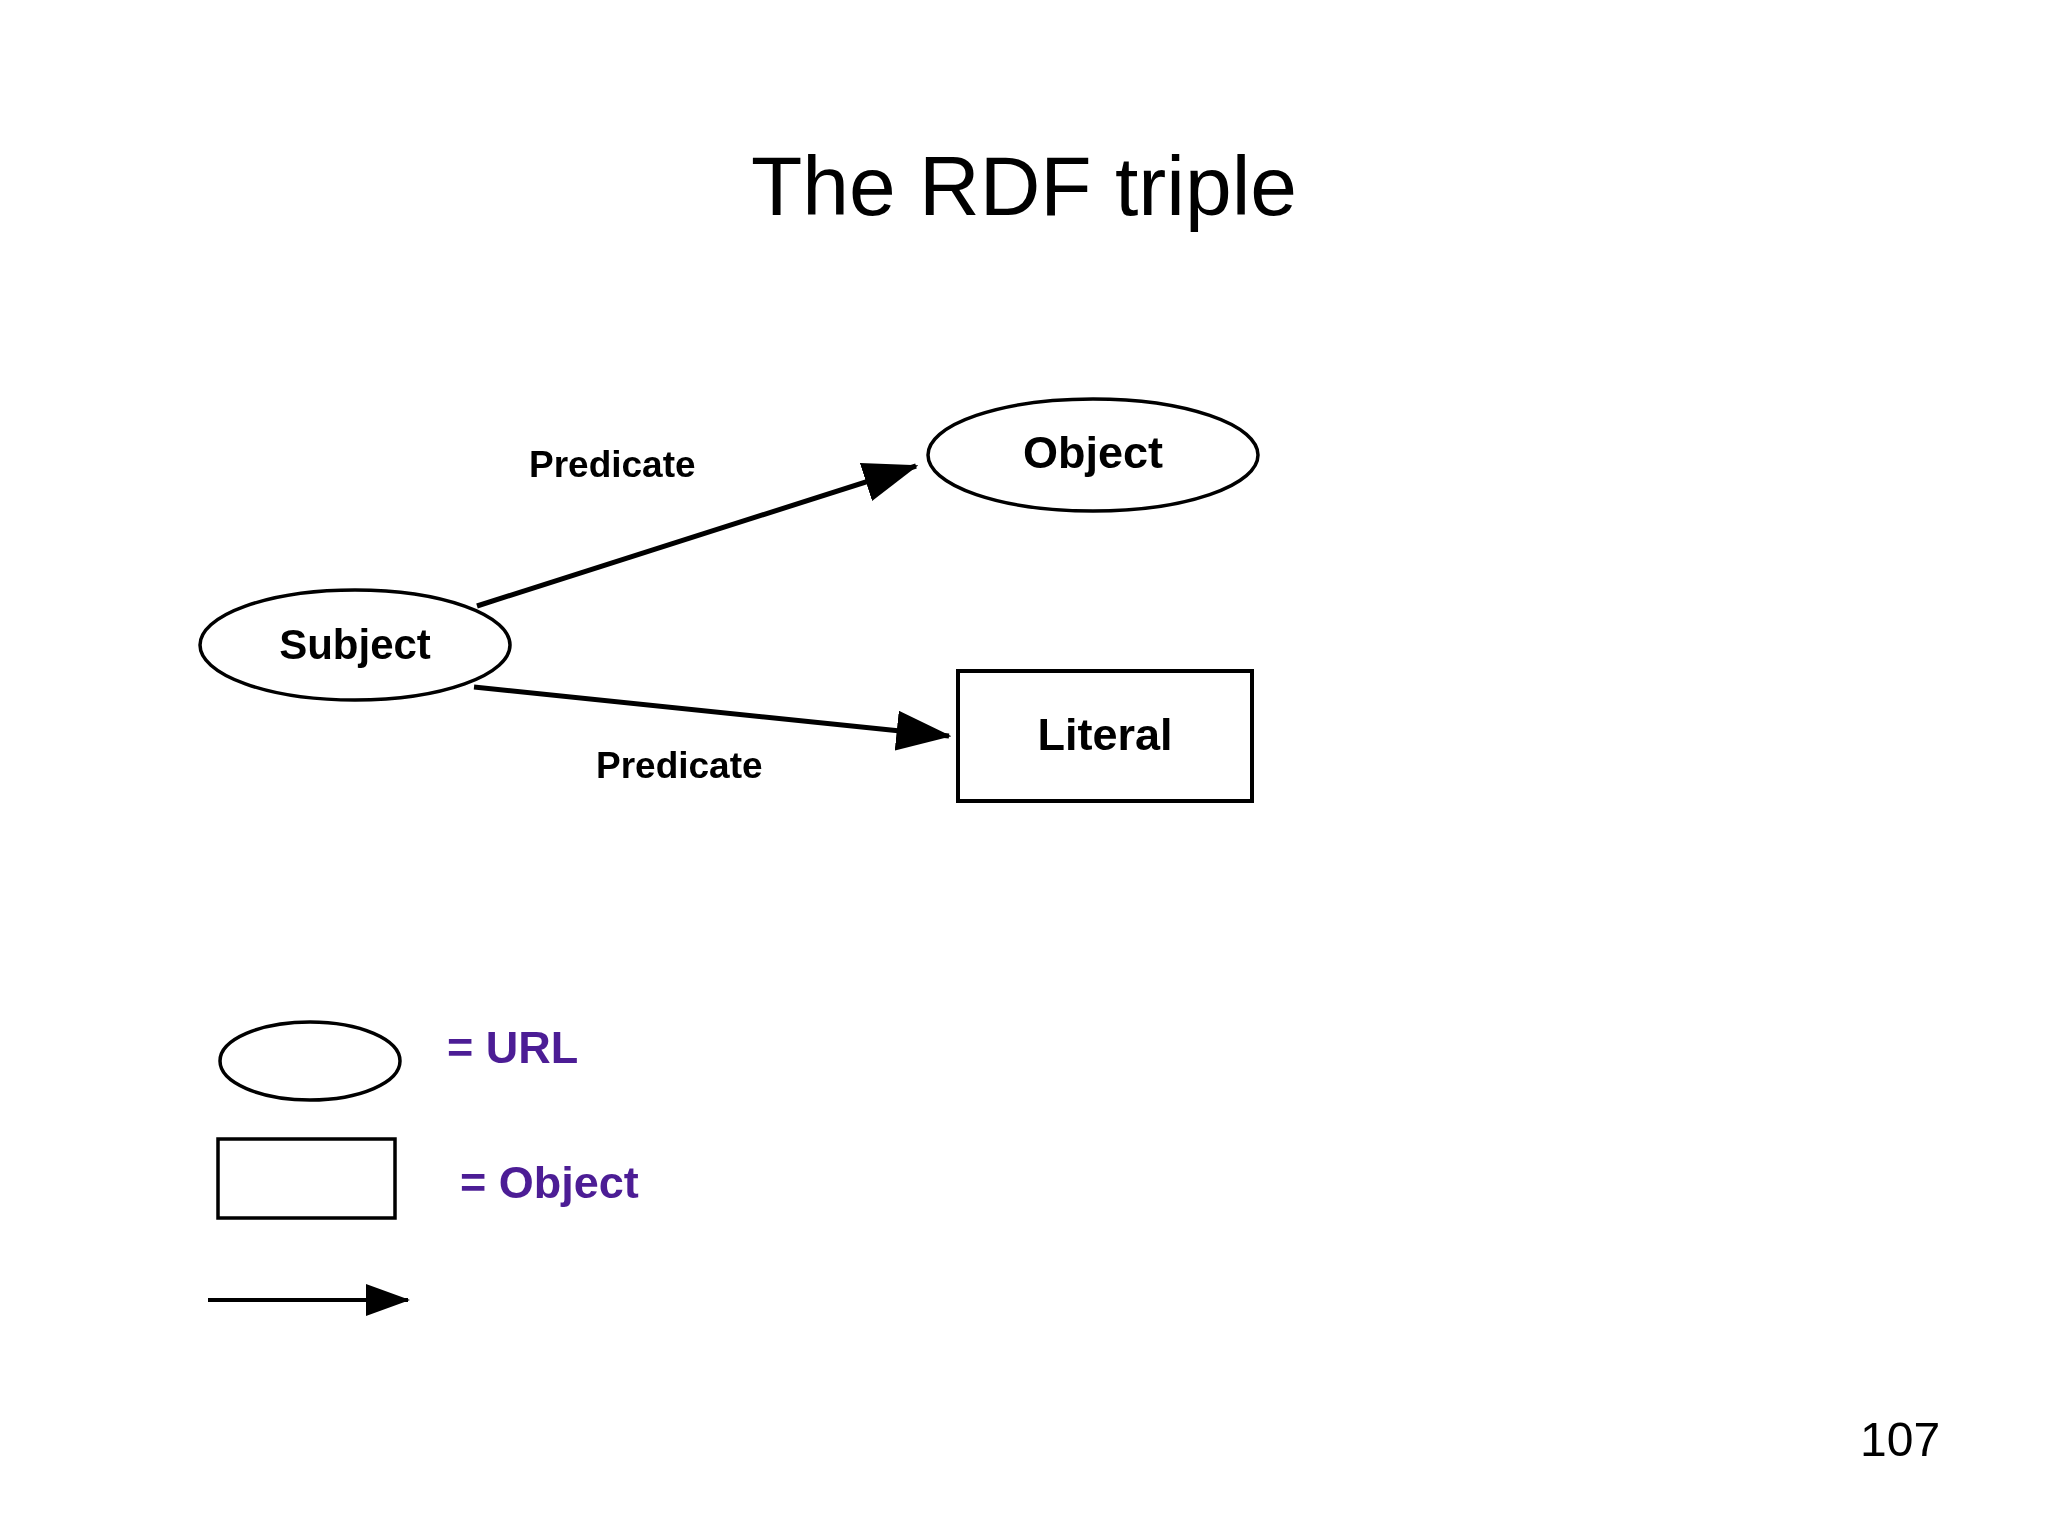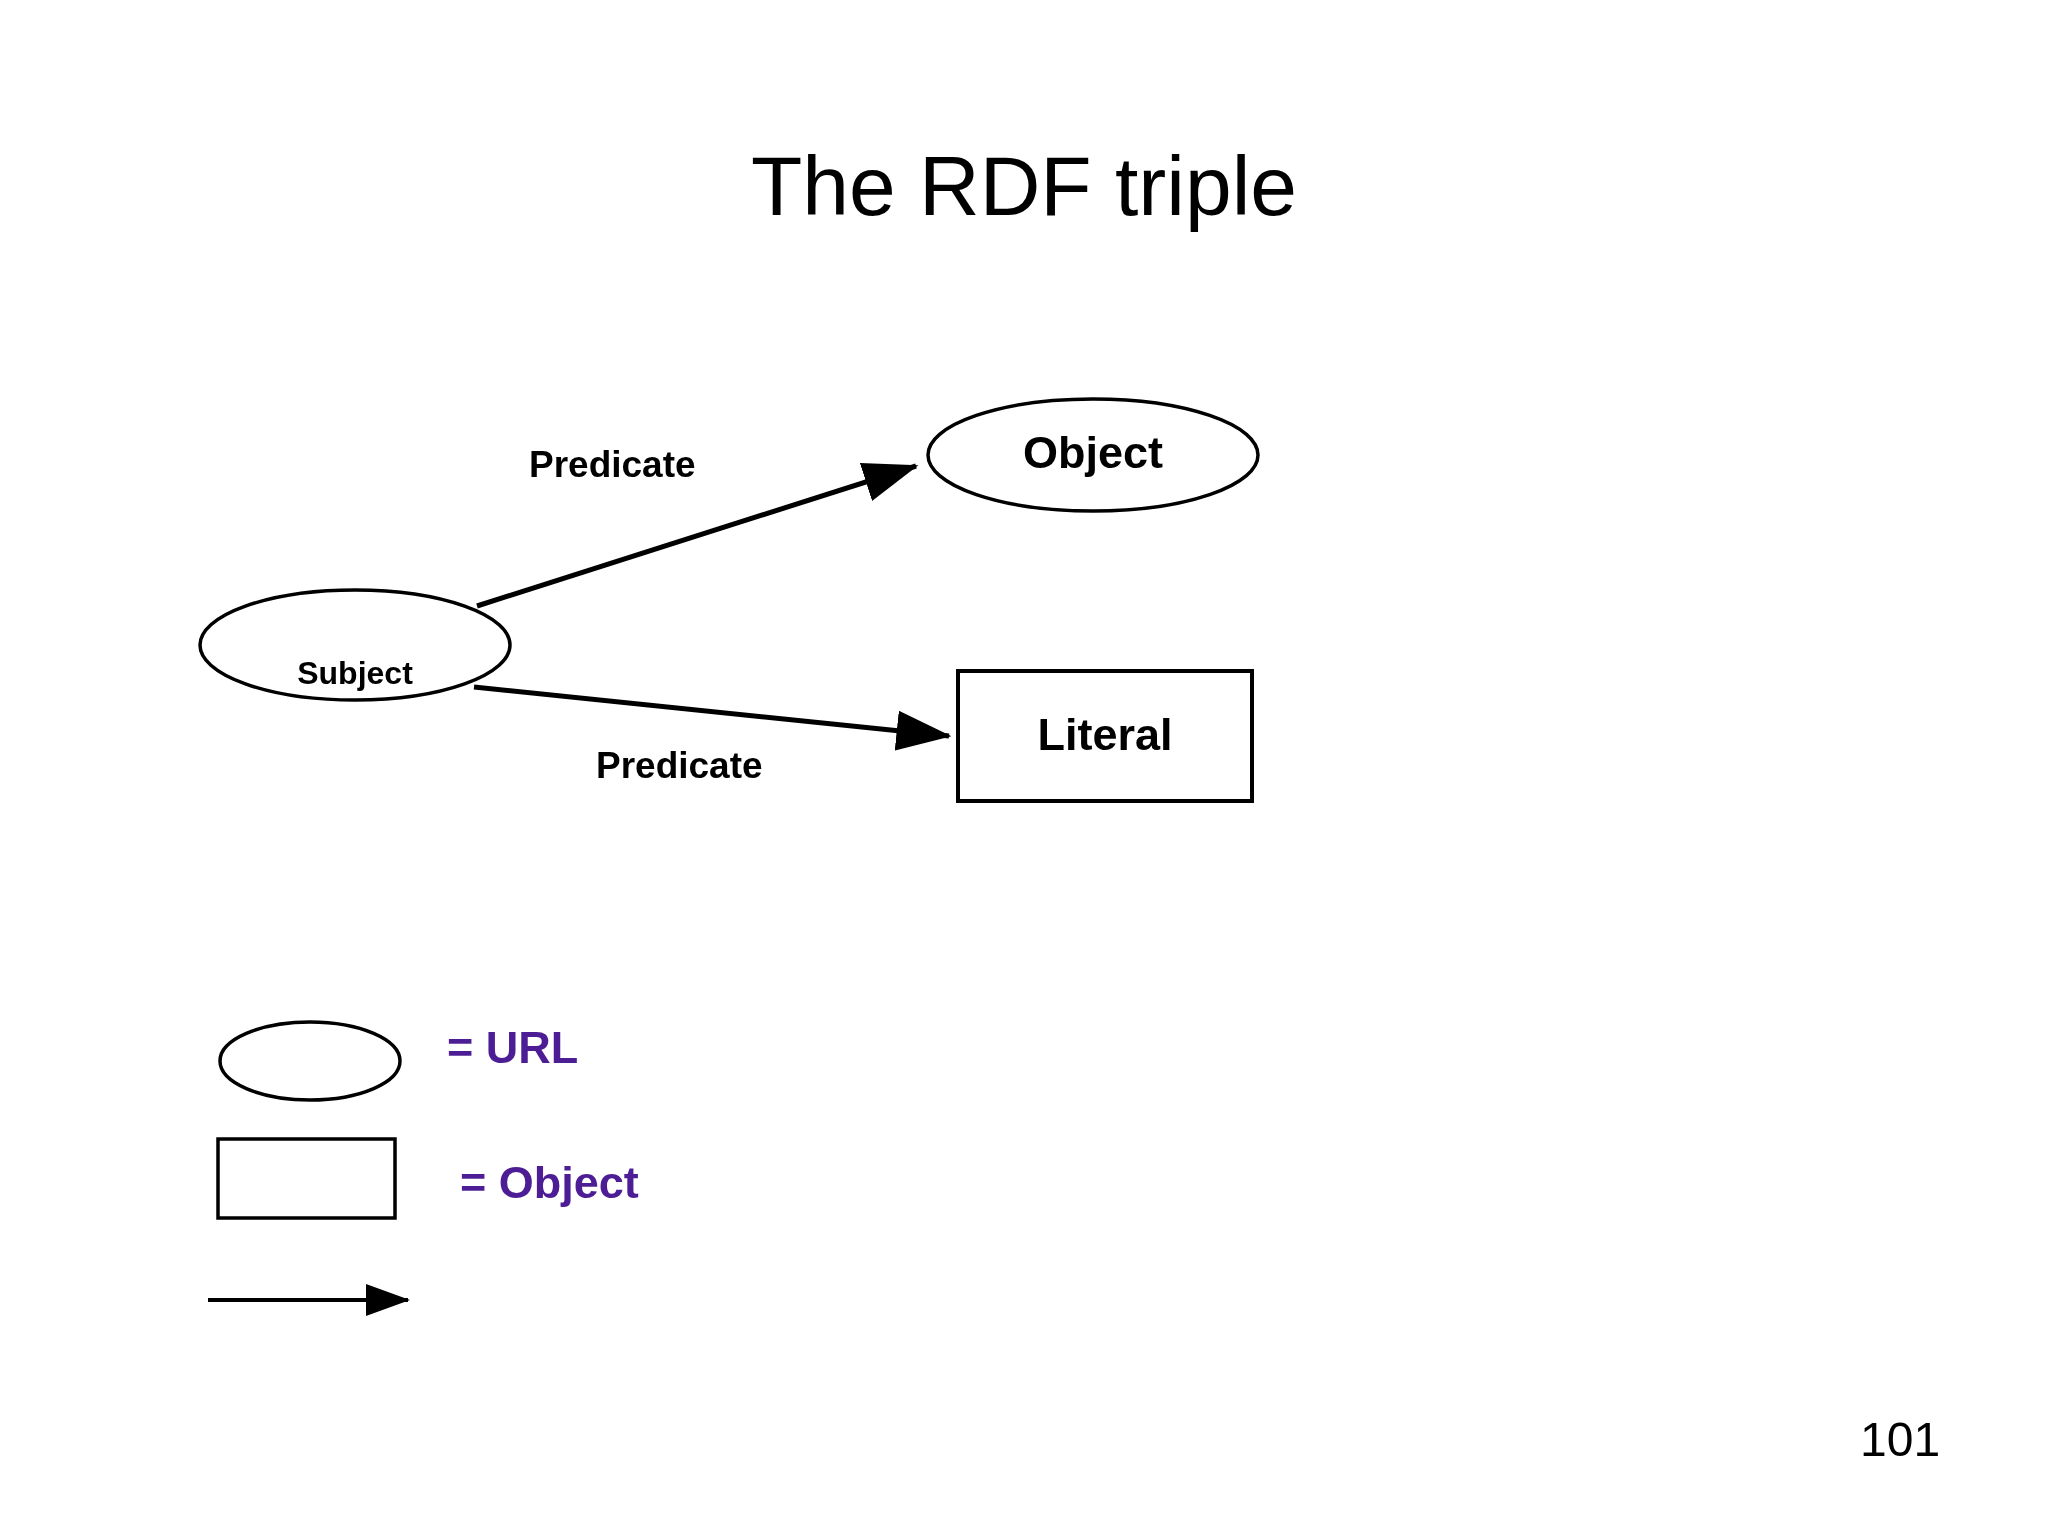--- a/index.html
+++ b/index.html
@@ -63,23 +63,22 @@
     left: 928px;
     top: 425px;
     width: 330px;
     font-size: 45px;
     line-height: 56px;
   }
   .node-label--subject {
     left: 200px;
     top: 617px;
     width: 310px;
-    font-size: 32px;
+    font-size: 42px;
     line-height: 56px;
-    margin-top: 28px;
   }
   .node-label--literal {
     left: 958px;
     top: 707px;
     width: 294px;
     font-size: 45px;
     line-height: 56px;
   }
 
   
@@ -170,15 +169,15 @@
 
   <div class="edge-label edge-label--top">Predicate</div>
 
   <div class="edge-label edge-label--bottom">Predicate</div>
 
   <div class="legend-text legend-text--url">= URL</div>
 
   <div class="legend-text legend-text--literal">= Object</div>
 
 
-  <div class="page-number">101</div>
+  <div class="page-number">107</div>
 
 </div>
 
 </body></html>

